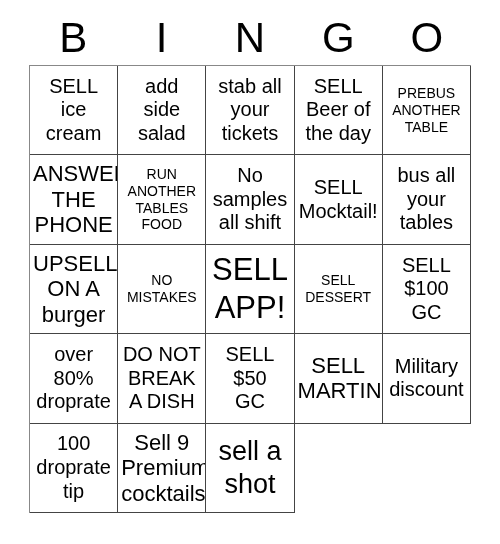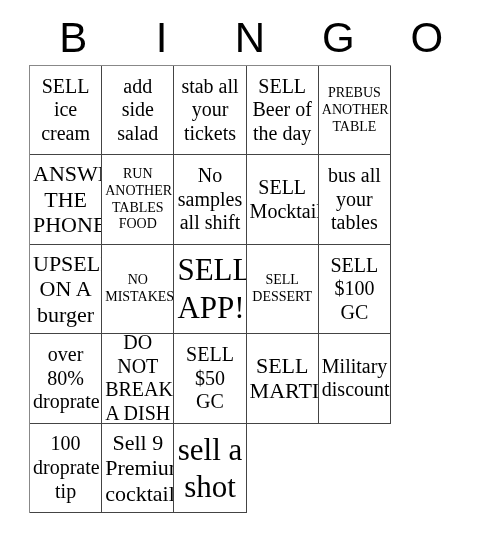--- a/index.html
+++ b/index.html
@@ -36,30 +36,29 @@
     font-size: 42px;
     font-weight: 400;
     line-height: 1;
     color: #000000;
     letter-spacing: 0px;
   }
   .grid {
     position: absolute;
     left: 29px;
     top: 65px;
-    width: 362px;
+    width: 442px;
     height: 448px;
     box-sizing: border-box;
     border-top: 1px solid #888888;
     border-left: 1px solid #888888;
     display: grid;
     grid-template-columns: repeat(5, 1fr);
     grid-template-rows: repeat(5, 1fr);
     background: #ffffff;
-    font-family: Liberation Serif, serif;
   }
   .cell {
     box-sizing: border-box;
     border-right: 1px solid #444444;
     border-bottom: 1px solid #444444;
     display: flex;
     align-items: center;
     justify-content: center;
     text-align: center;
     padding: 2px 3px;
@@ -71,21 +70,21 @@
     width: 100%;
     line-height: 1.16;
     white-space: pre-line;
     word-break: normal;
   }
   .size-xl .cell-text {
     font-size: 31px;
     line-height: 1.22;
   }
   .size-lg .cell-text {
-    font-size: 31px;
+    font-size: 27px;
     line-height: 1.2;
   }
   .size-md .cell-text {
     font-size: 20px;
     line-height: 1.18;
   }
   .size-sm .cell-text {
     font-size: 22px;
     line-height: 1.16;
   }

